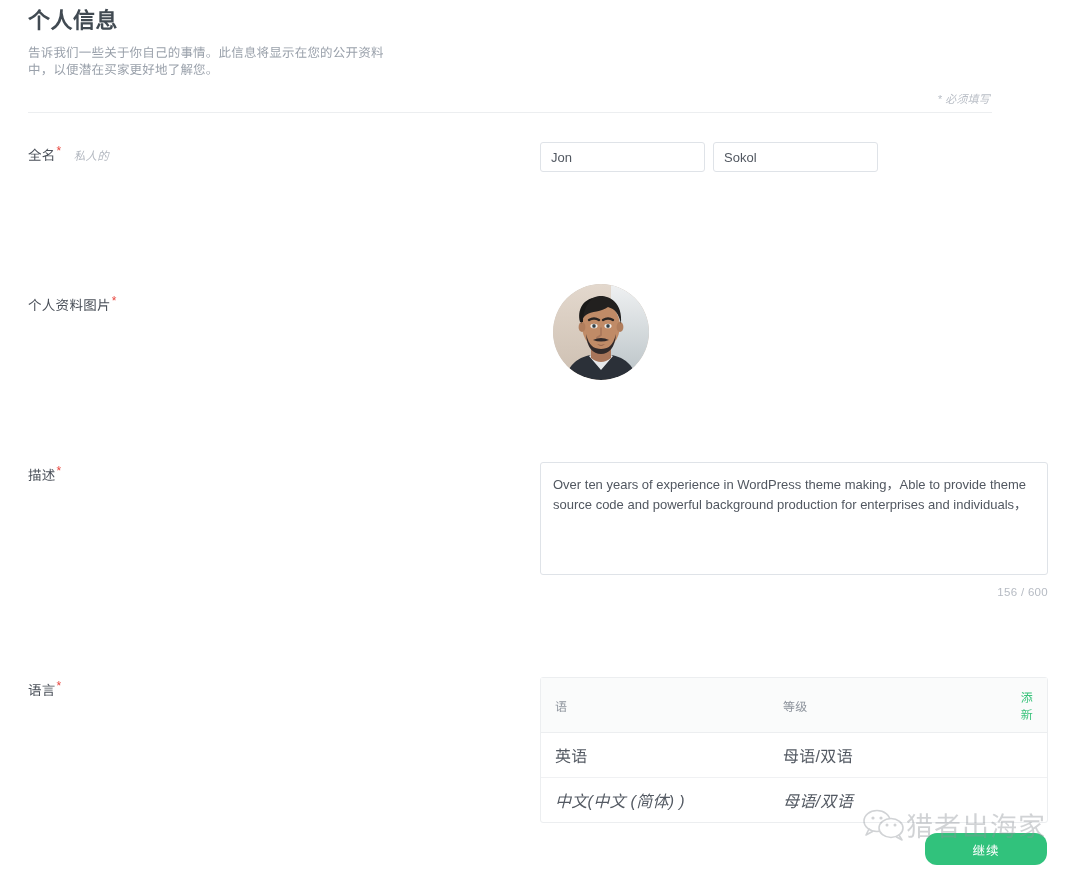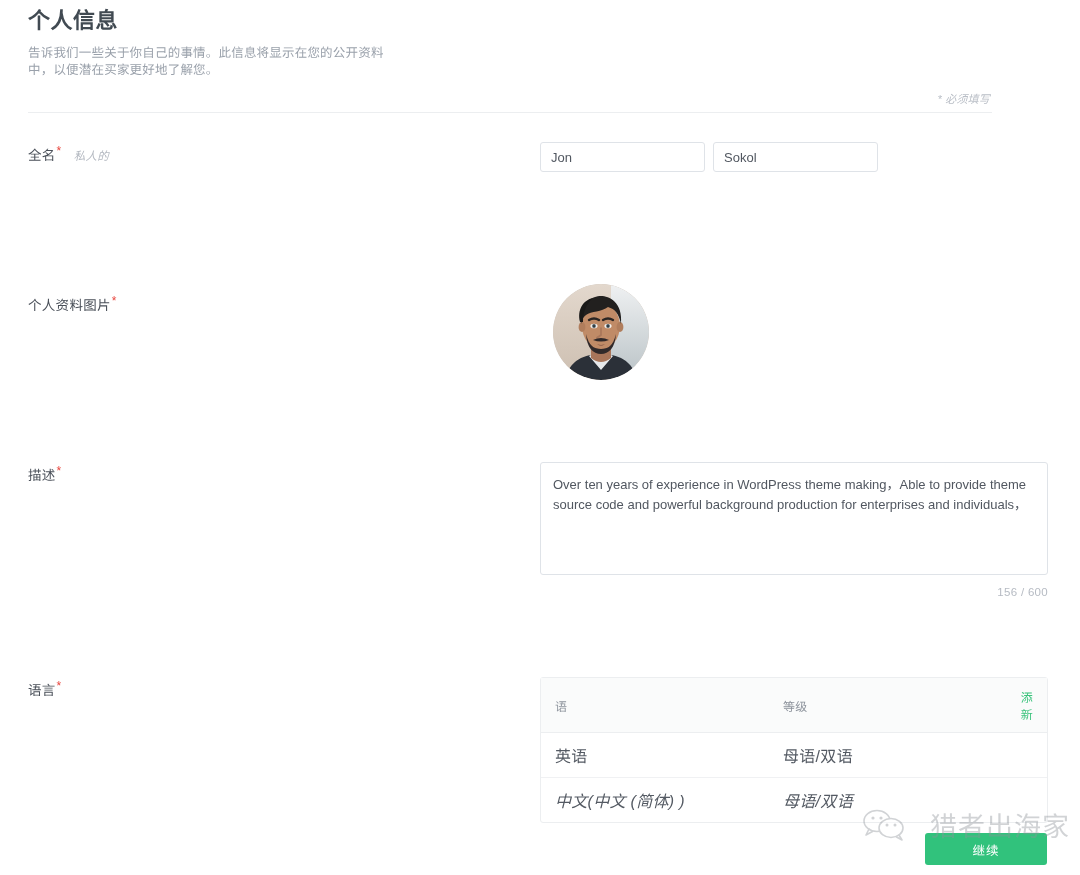--- a/index.html
+++ b/index.html
@@ -193,36 +193,36 @@
 
   
   .continue-btn {
     position: absolute;
     left: 925px;
     top: 833px;
     width: 122px;
     height: 32px;
     background: #31c27c;
     border: none;
-    border-radius: 3px;
+    border-radius: 12px;
     color: #ffffff;
     font-size: 12.5px;
     font-family: "Liberation Sans", "DejaVu Sans", sans-serif;
     letter-spacing: 1px;
     cursor: pointer;
   }
 
   
   .watermark {
     position: absolute;
     left: 862px;
     top: 805px;
     display: flex;
     align-items: center;
-    gap: 24px;
+    gap: 0;
     pointer-events: none;
     opacity: .40;
   }
   .watermark .wm-text {
     font-size: 27px;
     color: #8d9299;
     letter-spacing: 1px;
     font-family: "Liberation Serif", "DejaVu Serif", serif;
     white-space: nowrap;
   }

